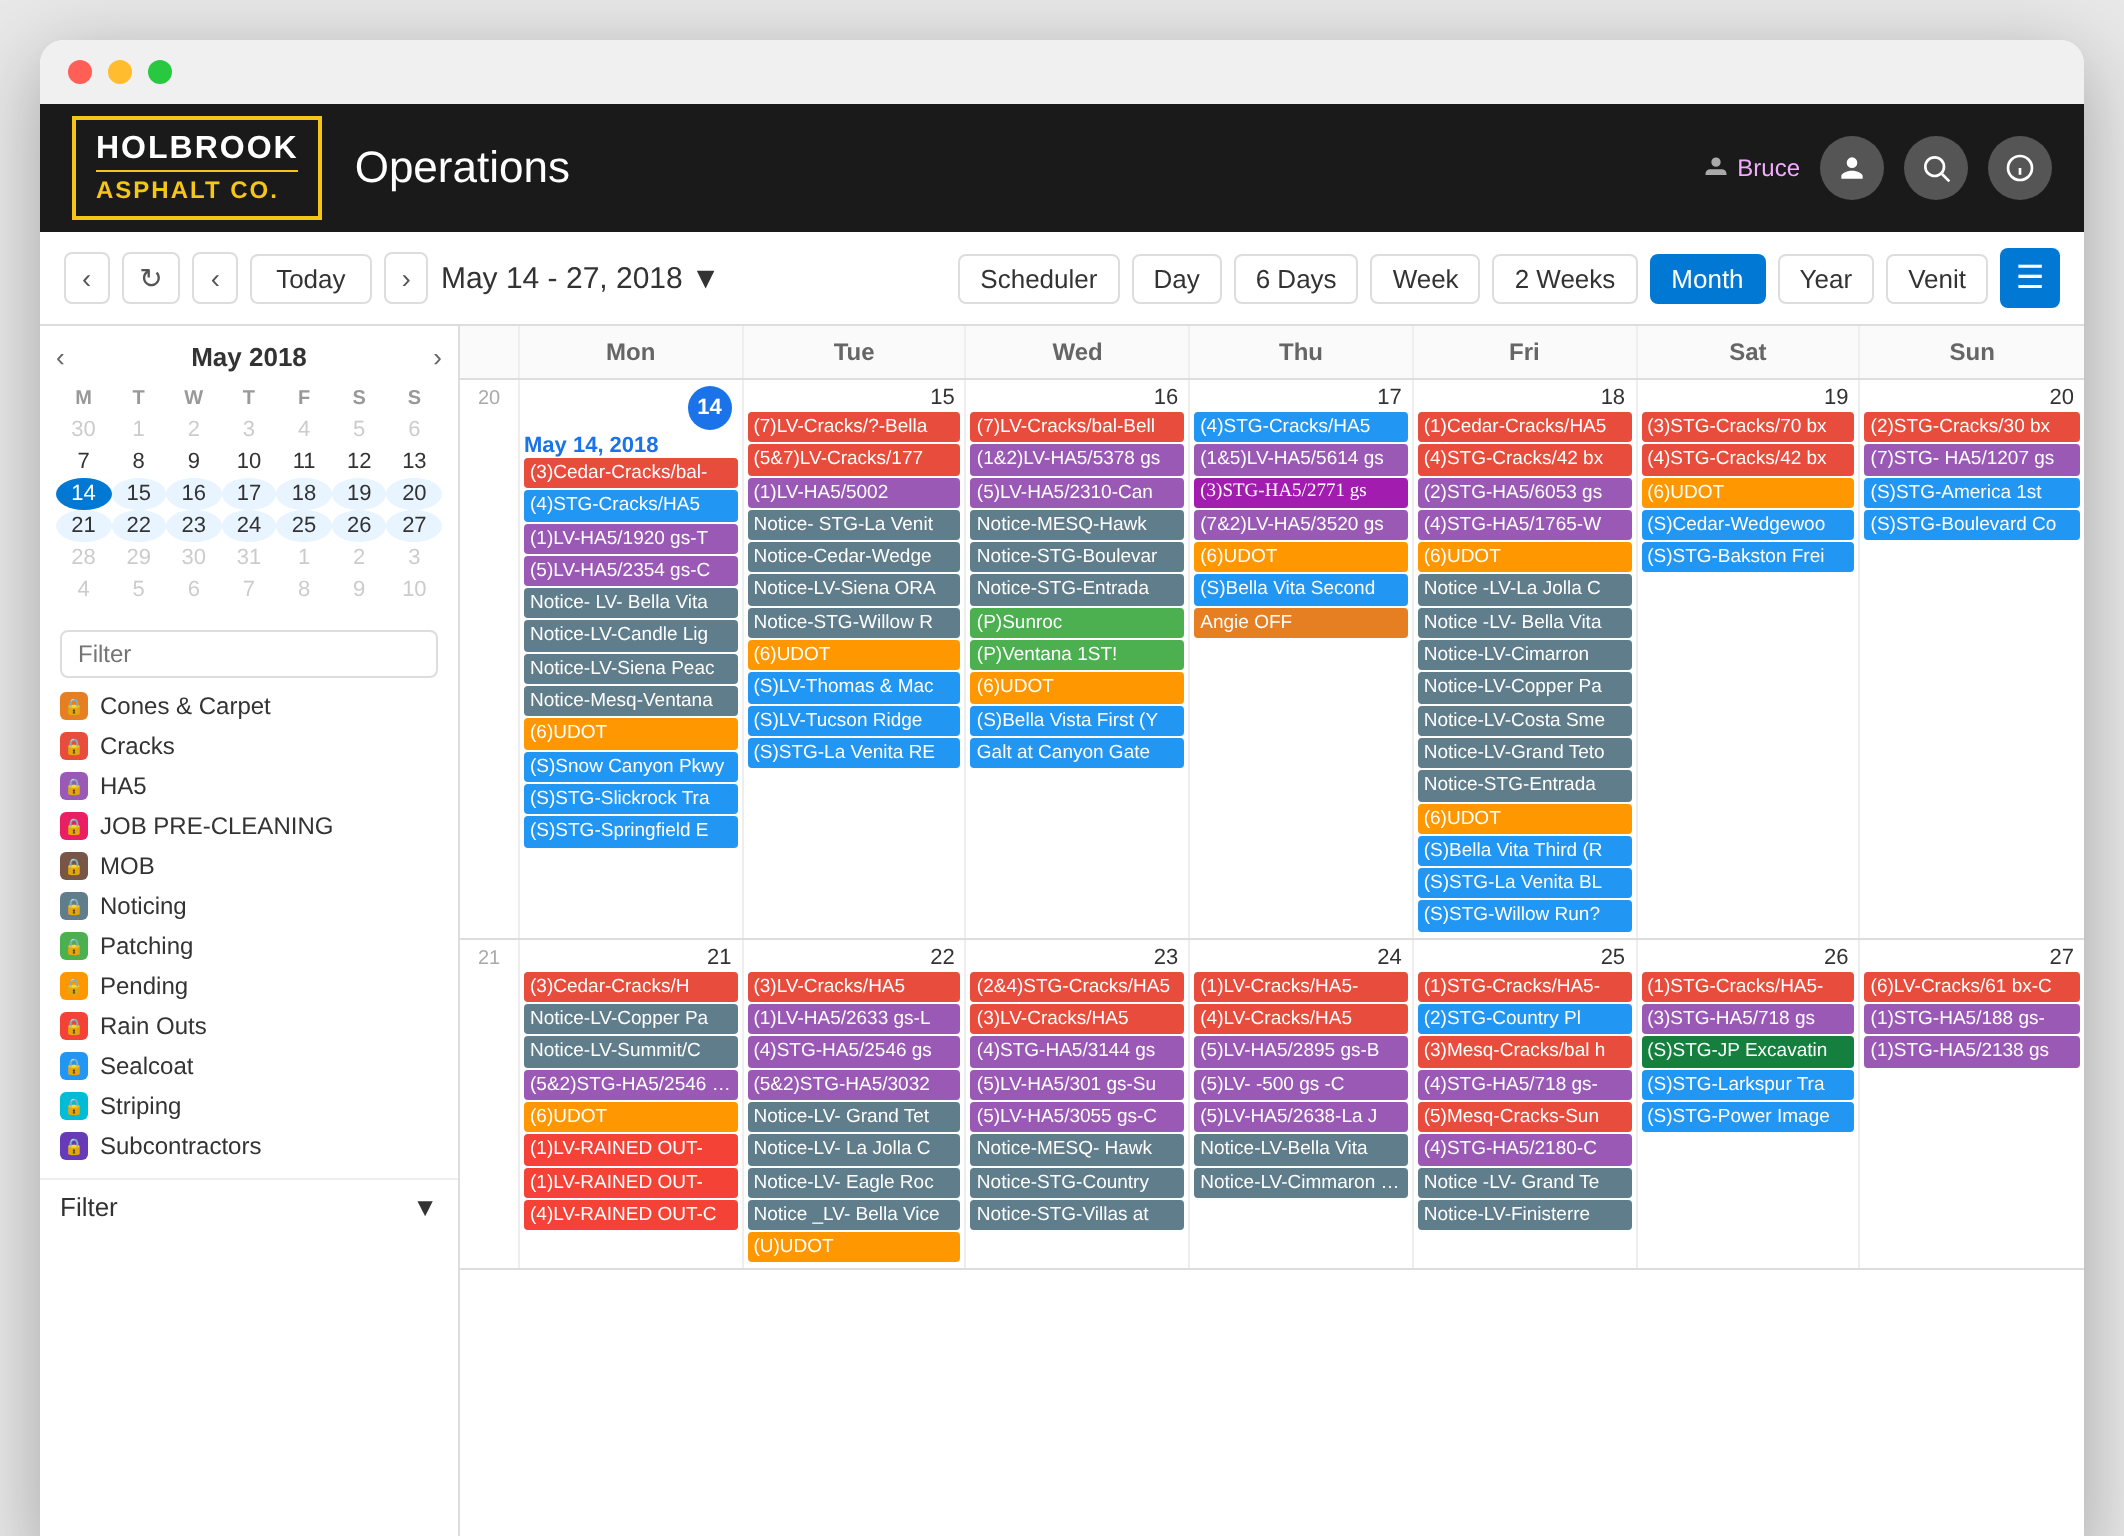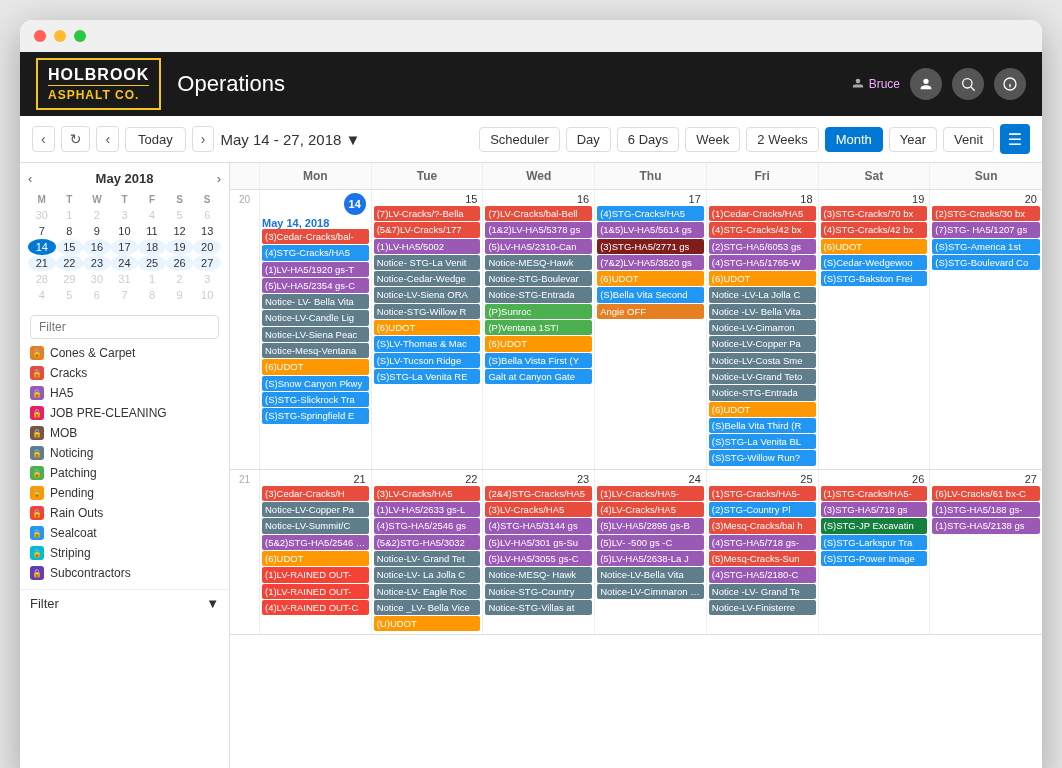--- a/index.html
+++ b/index.html
@@ -615,21 +615,21 @@
               <div class="cal-event" style="background: rgb(76, 175, 80);">(P)Sunroc</div>
               <div class="cal-event" style="background: rgb(76, 175, 80);">(P)Ventana 1ST!</div>
               <div class="cal-event" style="background: rgb(255, 152, 0);">(6)UDOT</div>
               <div class="cal-event" style="background: rgb(33, 150, 243);">(S)Bella Vista First (Y</div>
               <div class="cal-event" style="background: rgb(33, 150, 243);">Galt at Canyon Gate</div>
             </div>
             <div class="cal-day-cell">
               <div class="day-number">17</div>
               <div class="cal-event" style="background: rgb(33, 150, 243);">(4)STG-Cracks/HA5</div>
               <div class="cal-event" style="background: rgb(155, 89, 182);">(1&amp;5)LV-HA5/5614 gs</div>
-              <div class="cal-event" style="background: #7f1d1d;">(3)STG-HA5/2771 gs</div>
+              <div class="cal-event" style="background: #a21caf; font-family: Liberation Serif, serif;">(3)STG-HA5/2771 gs</div>
               <div class="cal-event" style="background: rgb(155, 89, 182);">(7&amp;2)LV-HA5/3520 gs</div>
               <div class="cal-event" style="background: rgb(255, 152, 0);">(6)UDOT</div>
               <div class="cal-event" style="background: rgb(33, 150, 243);">(S)Bella Vita Second</div>
               <div class="cal-event" style="background: rgb(230, 126, 34);">Angie OFF</div>
             </div>
             <div class="cal-day-cell">
               <div class="day-number">18</div>
               <div class="cal-event" style="background: rgb(231, 76, 60);">(1)Cedar-Cracks/HA5</div>
               <div class="cal-event" style="background: rgb(231, 76, 60);">(4)STG-Cracks/42 bx</div>
               <div class="cal-event" style="background: rgb(155, 89, 182);">(2)STG-HA5/6053 gs</div>

